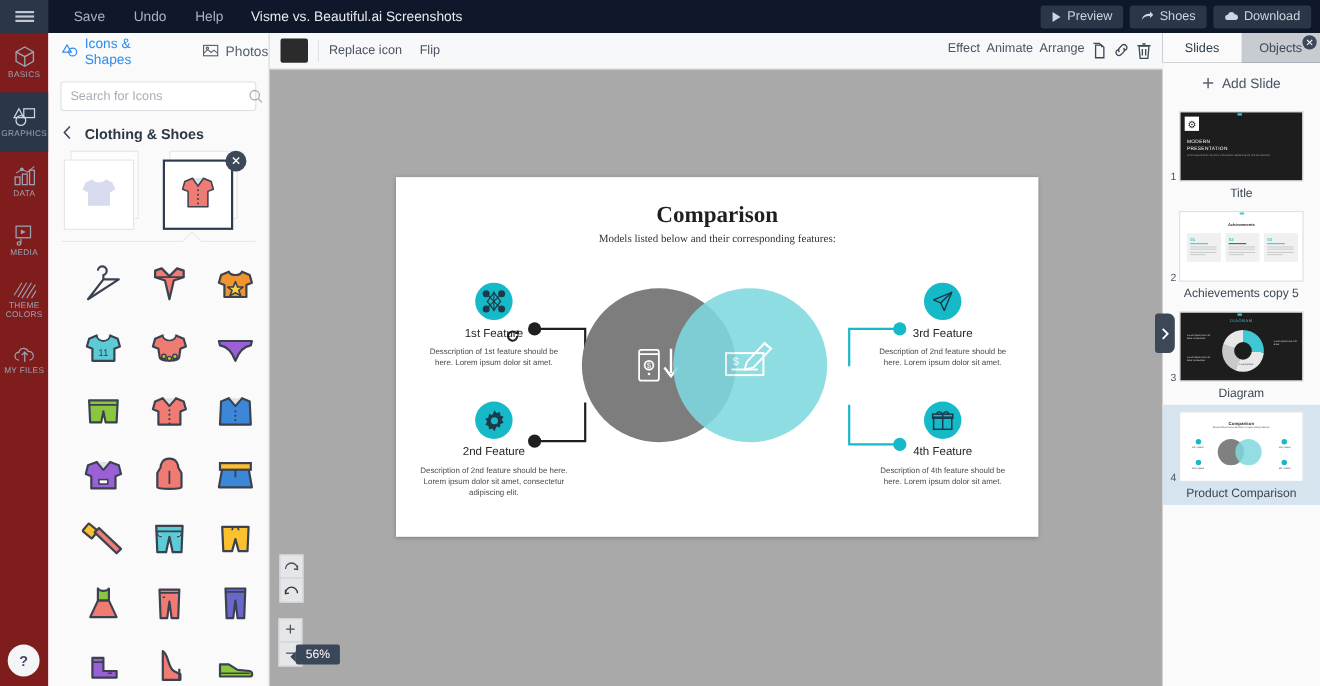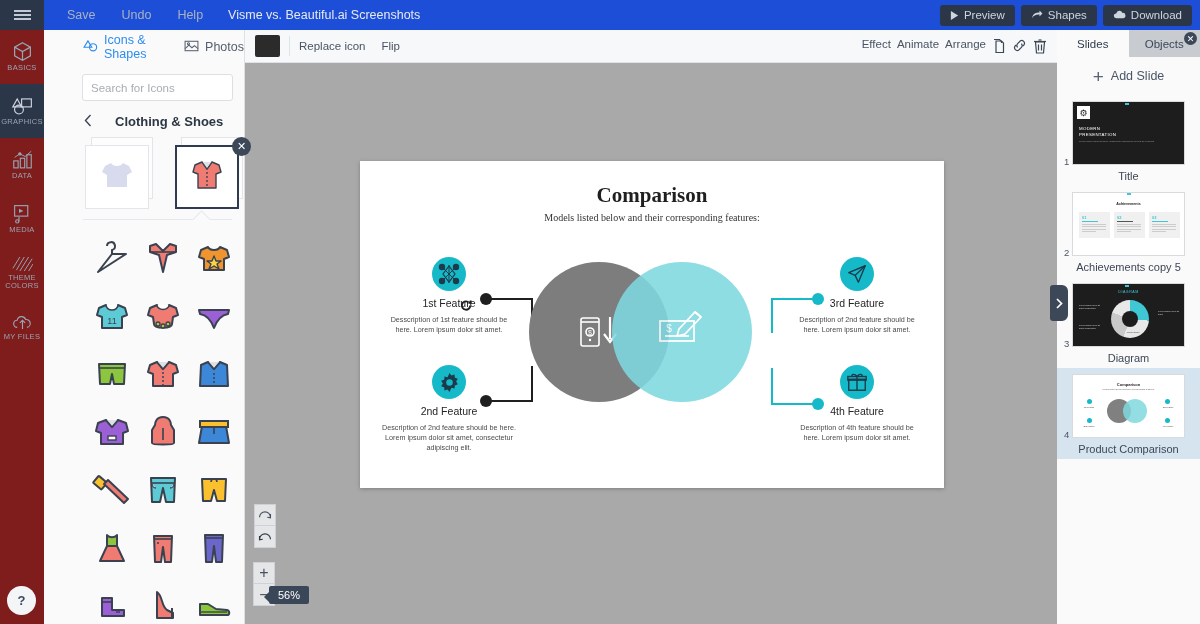--- a/index.html
+++ b/index.html
@@ -7,21 +7,21 @@
     width: 1200px; height: 624px;
     font-family: "Liberation Sans", sans-serif;
     overflow: hidden;
     background: #ffffff;
   }
   #app { position: relative; width: 1200px; height: 624px; }
 
   
   .topbar {
     position: absolute; top: 0; left: 0; width: 1200px; height: 30px;
-    background: #1d4ed8; display: flex; align-items: center;
+    background: #0f172a; display: flex; align-items: center;
   }
   .hamburger-btn {
     width: 44px; height: 30px; background: #2b3648;
     display: flex; align-items: center; justify-content: center;
     cursor: pointer;
   }
   .hamburger-btn .bar { display:block; width: 17px; height: 2px; background: #c3c9d4; margin: 2px 0; }
   .topmenu { display: flex; align-items: center; gap: 0px; margin-left: 10px; }
   .topmenu a {
     color: #a9b2c0; font-size: 12.5px; text-decoration: none;
@@ -54,40 +54,40 @@
   .help-btn {
     position: absolute; left: 7px; bottom: 9px; width: 29px; height: 29px;
     border-radius: 50%; background: #f4f5f7; color: #3c485c;
     display: flex; align-items: center; justify-content: center;
     font-size: 13px; font-weight: bold; cursor: pointer;
   }
 
   
   .lpanel {
     position: absolute; top: 30px; left: 44px; width: 201px; height: 594px;
-    background: #fafafa; border-right: 1px solid #e0e0e0; padding-left: 27px;
+    background: #fafafa; border-right: 1px solid #e0e0e0;
   }
   .lp-tabs { height: 34px; display: flex; align-items: center; padding-left: 12px; gap: 20px; }
   .lp-tab { display: flex; align-items: center; gap: 6px; cursor: pointer; font-size: 12.5px; color: #555f6e; height: 34px;}
   .lp-tab.active { color: #2d8cf0; }
   .tab-underline { position: absolute; top: 62px; left: 62px; width: 106px; height: 3px; background: #2d8cf0; }
   .search-wrap { padding: 10px 11px 0 11px; }
   .search-box {
     position: relative; height: 27px; border: 1px solid #dcdfe3; border-radius: 3px;
     background: #fff; display: flex; align-items: center;
   }
   .search-box input {
     border: none; outline: none; background: transparent; flex: 1;
     font-size: 11.5px; color: #55606e; padding: 0 8px;
     font-family: "Liberation Sans", sans-serif;
   }
   .search-box input::placeholder { color: #a8adb5; }
   .search-icon { padding-right: 8px; color: #a8adb5; display:flex; }
   .cat-head {
-    display: flex; align-items: center; gap: 23px; padding: 13px 13px 9px 13px;
+    display: flex; align-items: center; gap: 12px; padding: 13px 13px 9px 13px;
     cursor: pointer;
   }
   .cat-head .chev { color: #3a4657; font-size: 14px; line-height:1; }
   .cat-head .cat-name { font-size: 13px; color: #2c3744; font-weight: bold; }
 
   .preview-row { display: flex; gap: 22px; padding: 4px 0 0 14px; position: relative;}
   .prev-card { position: relative; width: 68px; height: 68px; }
   .prev-card .sheet-back {
     position: absolute; top: -5px; left: 6px; width: 62px; height: 62px;
     background: #fdfdfd; border: 1px solid #e3e5ea;
@@ -271,21 +271,21 @@
             </svg>
         </span>
         <span>Preview</span>
       </div>
       <div class="tbtn">
         <span>
           <svg width="12" height="10" viewBox="0 0 14 12">
               <path d="M1 10 C2 4 6 3 10 3 L10 0.5 L13.5 4.2 L10 7.8 L10 5.4 C6.5 5.4 3 6 1 10 Z" fill="#cfd5de"></path>
             </svg>
         </span>
-        <span>Shapes</span>
+        <span>Shoes</span>
       </div>
       <div class="tbtn">
         <span>
           <svg width="13" height="10" viewBox="0 0 16 12">
               <path d="M4 10 a3 3 0 0 1 0-6 a4 4 0 0 1 7.6-0.6 A3 3 0 0 1 12.4 10 Z" fill="#cfd5de"></path>
             </svg>
         </span>
         <span>Download</span>
       </div>
     </div>

